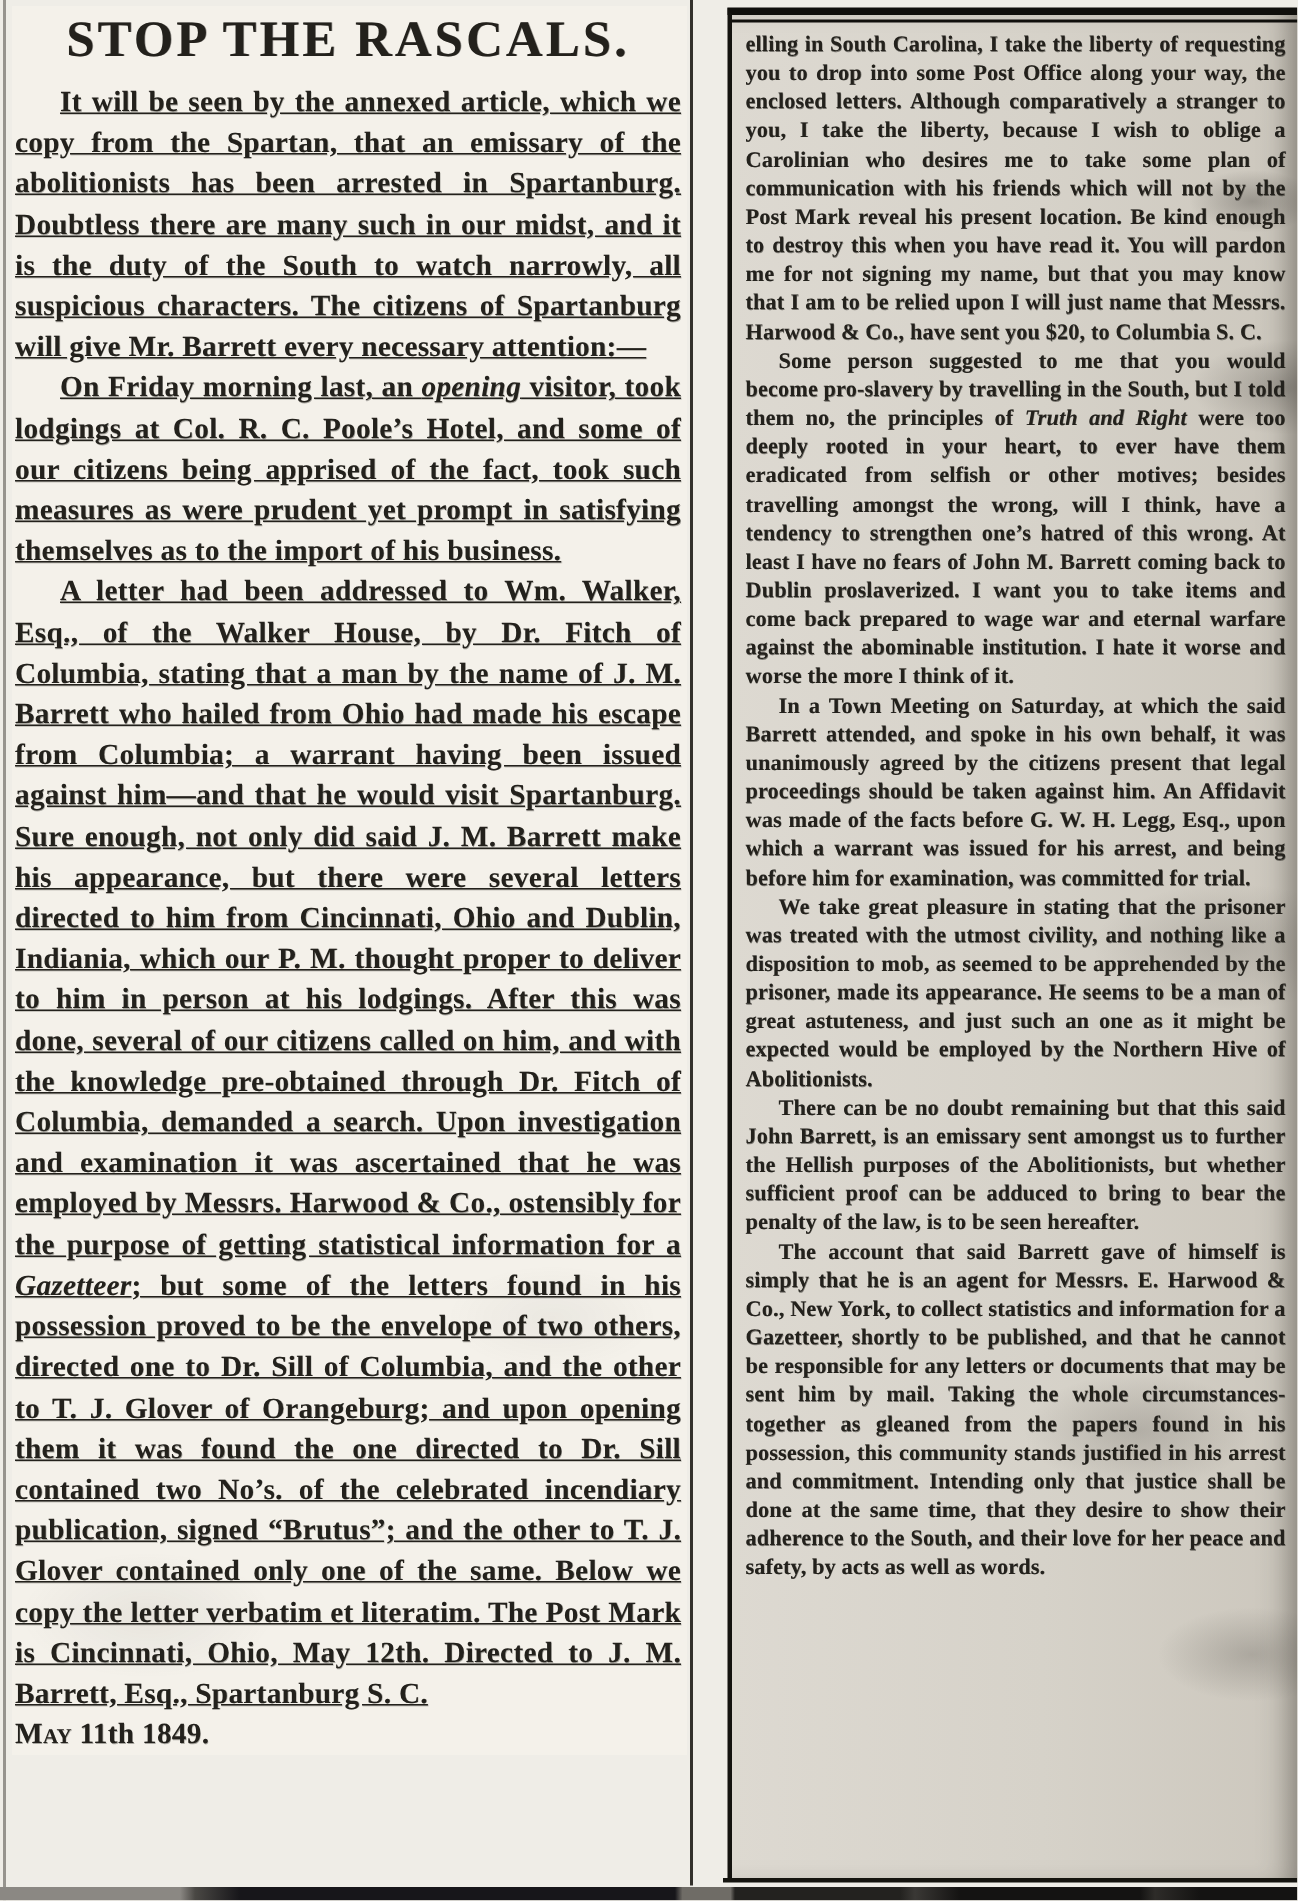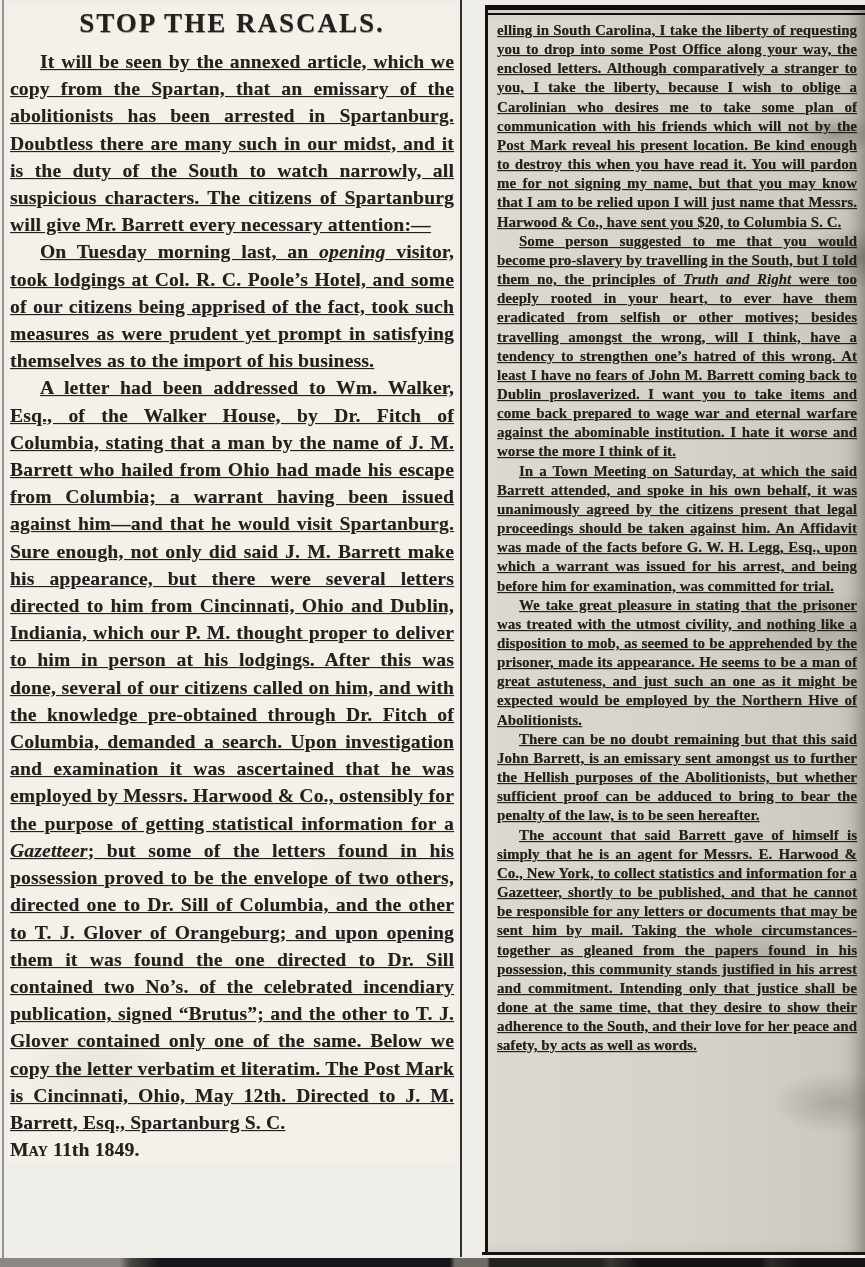--- a/index.html
+++ b/index.html
@@ -13,21 +13,21 @@
         background:
           radial-gradient(ellipse 120px 60px at 20% 92%, rgba(60,56,48,.07), transparent 70%),
           radial-gradient(ellipse 100px 50px at 80% 75%, rgba(60,56,48,.05), transparent 70%),
           #f4f1ea;}
   #left-blocks{padding:2px 4px 0 2px;}
   #left-blocks p{font-size:19.5px;line-height:27.2px;font-weight:700;
         text-align:justify;margin:0;letter-spacing:.2px;
         text-shadow:.4px .4px 0 rgba(30,28,24,.35);}
   #left-blocks .indent{text-indent:30px;text-decoration:underline;}
   h2{font-weight:700;text-align:center;}
-  .headline{font-size:27px;letter-spacing:2px;margin:2px 0 9px 0;
+  .headline{font-size:34px;letter-spacing:2px;margin:2px 0 9px 0;
         text-shadow:.5px .5px 0 rgba(30,28,24,.4);}
   .subheadline{font-size:22px;letter-spacing:1px;margin:6px 0 7px 0;
         text-shadow:.5px .5px 0 rgba(30,28,24,.4);}
   .dateline{text-align:left;padding-right:56px;}
   
   #column-divider{position:absolute;left:460px;top:0;width:2px;height:1257px;
         background:#33312c;}
   
   #right-column{position:absolute;left:485px;top:5px;width:380px;height:1247px;
         box-sizing:border-box;
@@ -37,21 +37,21 @@
           radial-gradient(ellipse 90px 45px at 98% 20%, rgba(35,32,28,.28), transparent 70%),
           radial-gradient(ellipse 130px 60px at 88% 50%, rgba(35,32,28,.16), transparent 70%),
           radial-gradient(ellipse 110px 55px at 72% 76%, rgba(35,32,28,.18), transparent 70%),
           radial-gradient(ellipse 90px 45px at 92% 88%, rgba(35,32,28,.20), transparent 70%),
           linear-gradient(90deg, #ddd9d1 0%, #d6d2c9 55%, #ccc7bd 100%);
         box-shadow:inset -16px 0 20px -12px rgba(45,42,36,.5);}
   #right-top-rule2{height:2px;background:#100f0c;margin:3px 0 4px 0;}
   #right-blocks{padding:2px 8px 0 9px;}
   #right-blocks p{font-size:14.8px;line-height:19.15px;font-weight:700;
         text-align:justify;margin:0;letter-spacing:.1px;
-        text-shadow:.35px .35px 0 rgba(25,23,20,.5);text-decoration:underline;}
+        text-shadow:.35px .35px 0 rgba(25,23,20,.5);}
   #right-blocks .indent{text-indent:22px;}
   
   #right-bottom-rule{position:absolute;left:482px;top:1252px;width:383px;height:3px;background:#15140f;}
   #bottom-strip{position:absolute;left:0;top:1258px;width:865px;height:9px;
         background:linear-gradient(90deg,
           #8b8883 0,#8b8883 120px,#4a4844 130px,#17161a 160px,#17161a 450px,
           #6f6c66 455px,#6f6c66 487px,#23221f 490px,#23221f 600px,#3a3835 610px,
           #141312 640px,#141312 760px,#2e2c29 770px,#141312 800px,#141312 865px);}
   .it{font-style:italic;}
   .sc{font-variant:small-caps;}
@@ -59,21 +59,21 @@
 </head>
 <body>
 
 <div id="page">
   <div id="left-edge"></div>
 
   <div id="left-column">
     <div id="left-blocks">
         <h2 class="headline">STOP THE RASCALS.</h2>
         <p class="paragraph indent"><span>It will be seen by the annexed article, which we copy from the Spartan, that an emissary of the abolitionists has been arrested in Spartanburg.  Doubtless there are many such in our midst, and it is the duty of the South to watch narrowly, all suspicious characters.  The citizens of Spartanburg will give Mr. Barrett every necessary attention:—</span></p>
-        <p class="paragraph indent"><span>On Tuesday morning last, an </span><span class="it">opening</span><span> visitor, took lodgings at Col. R. C. Poole’s Hotel, and some of our citizens being apprised of the fact, took such measures as were prudent yet prompt in satisfying themselves as to the import of his business.</span></p>
+        <p class="paragraph indent"><span>On Friday morning last, an </span><span class="it">opening</span><span> visitor, took lodgings at Col. R. C. Poole’s Hotel, and some of our citizens being apprised of the fact, took such measures as were prudent yet prompt in satisfying themselves as to the import of his business.</span></p>
         <p class="paragraph indent"><span>A letter had been addressed to Wm. Walker, Esq., of the Walker House, by Dr. Fitch of Columbia, stating that a man by the name of J. M. Barrett who hailed from Ohio had made his escape from Columbia; a warrant having been issued against him—and that he would visit Spartanburg.  Sure enough, not only did said J. M. Barrett make his appearance, but there were several letters directed to him from Cincinnati, Ohio and Dublin, Indiania, which our P. M. thought proper to deliver to him in person at his lodgings.  After this was done, several of our citizens called on him, and with the knowledge pre-obtained through Dr. Fitch of Columbia, demanded a search.  Upon investigation and examination it was ascertained that he was employed by Messrs. Harwood &amp; Co., ostensibly for the purpose of getting statistical information for a </span><span class="it">Gazetteer</span><span>; but some of the letters found in his possession proved to be the envelope of two others, directed one to Dr. Sill of Columbia, and the other to T. J. Glover of Orangeburg; and upon opening them it was found the one directed to Dr. Sill contained two No’s. of the celebrated incendiary publication, signed “Brutus”; and the other to T. J. Glover contained only one of the same.  Below we copy the letter verbatim et literatim.  The Post Mark is Cincinnati, Ohio, May 12th.  Directed to J. M. Barrett, Esq., Spartanburg S. C.</span></p>
         <p class="dateline"><span class="sc">May</span><span> 11th 1849.</span></p>
       </div>
   </div>
 
   <div id="column-divider"></div>
 
   <div id="right-column">
     <div id="right-top-rule2"></div>
     <div id="right-blocks">

